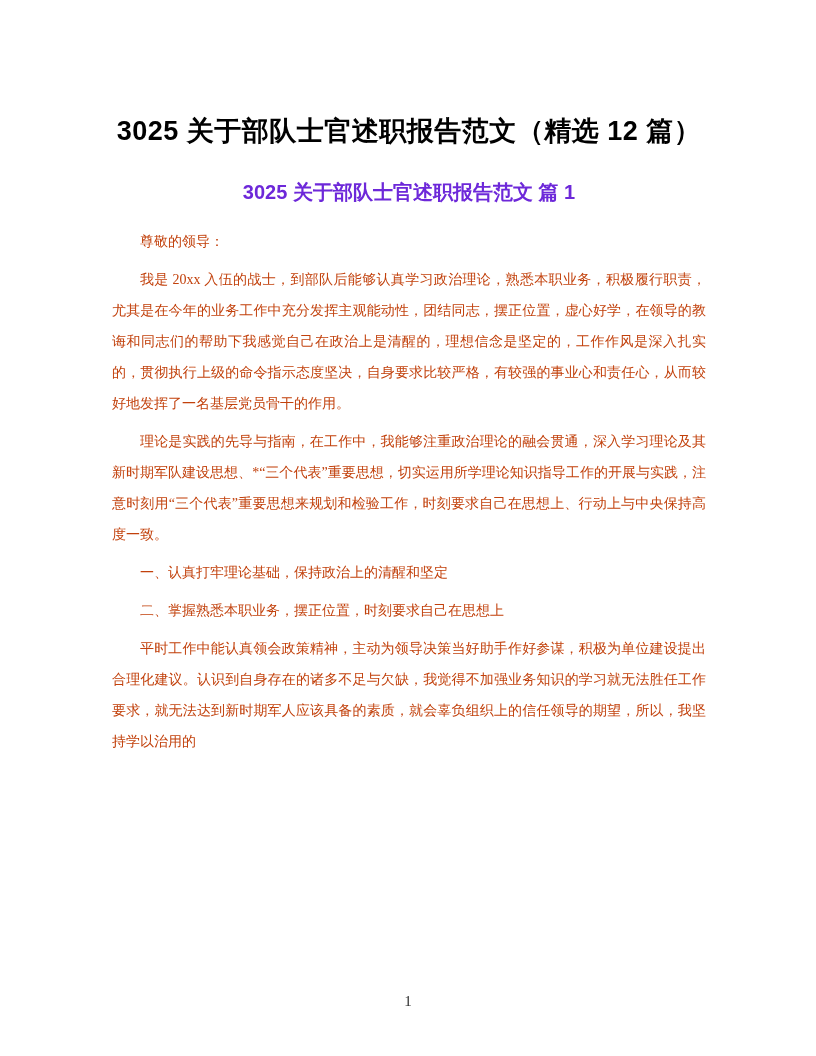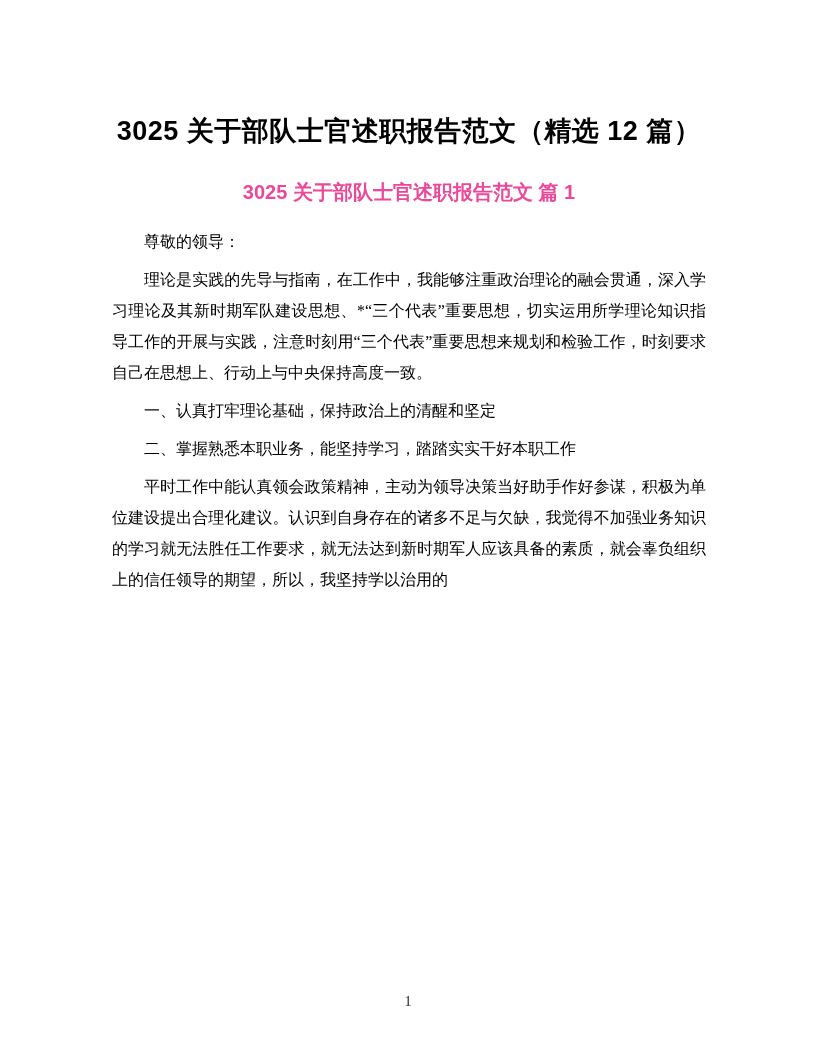--- a/index.html
+++ b/index.html
@@ -31,32 +31,32 @@
     color: #000000;
     text-align: center;
     line-height: 38px;
     margin: 0 0 28px 0;
     letter-spacing: 0.5px;
   }
   .doc-subtitle {
     font-family: "Liberation Sans", "DejaVu Sans", sans-serif;
     font-size: 20px;
     font-weight: 700;
-    color: #ec4899;
+    color: #6d28d9;
     text-align: center;
     line-height: 28px;
     margin: 0 0 20px 0;
   }
   .para {
-    font-size: 16px;
+    font-size: 14px;
     line-height: 31px;
     text-align: justify;
     text-indent: 2em;
     margin: 0 0 7px 0;
-    color: #000000;
+    color: #c2410c;
   }
   .footer {
     position: absolute;
     left: 0;
     bottom: 46px;
     width: 816px;
     text-align: center;
     font-size: 15px;
     color: #303030;
   }
@@ -64,24 +64,25 @@
 </head>
 <body>
 
 <div class="page">
   <h1 class="doc-title">3025 关于部队士官述职报告范文（精选 12 篇）</h1>
 
   <h2 class="doc-subtitle">3025 关于部队士官述职报告范文 篇 1</h2>
 
   <p class="para">尊敬的领导：</p>
 
+  <p class="para">我是 20xx 入伍的战士，到部队后能够认真学习政治理论，熟悉本职业务，积极履行职责，尤其是在今年的业务工作中充分发挥主观能动性，团结同志，摆正位置，虚心好学，在领导的教诲和同志们的帮助下我感觉自己在政治上是清醒的，理想信念是坚定的，工作作风是深入扎实的，贯彻执行上级的命令指示态度坚决，自身要求比较严格，有较强的事业心和责任心，从而较好地发挥了一名基层党员骨干的作用。</p>
 
   <p class="para">理论是实践的先导与指南，在工作中，我能够注重政治理论的融会贯通，深入学习理论及其新时期军队建设思想、*“三个代表”重要思想，切实运用所学理论知识指导工作的开展与实践，注意时刻用“三个代表”重要思想来规划和检验工作，时刻要求自己在思想上、行动上与中央保持高度一致。</p>
 
   <p class="para">一、认真打牢理论基础，保持政治上的清醒和坚定</p>
 
-  <p class="para">二、掌握熟悉本职业务，能坚持学习，踏踏实实干好本职工作</p>
+  <p class="para">二、掌握熟悉本职业务，摆正位置，时刻要求自己在思想上</p>
 
 
   <p class="para">平时工作中能认真领会政策精神，主动为领导决策当好助手作好参谋，积极为单位建设提出合理化建议。认识到自身存在的诸多不足与欠缺，我觉得不加强业务知识的学习就无法胜任工作要求，就无法达到新时期军人应该具备的素质，就会辜负组织上的信任领导的期望，所以，我坚持学以治用的</p>
 </div>
 
 <div class="footer">1</div>
 
 </body></html>

